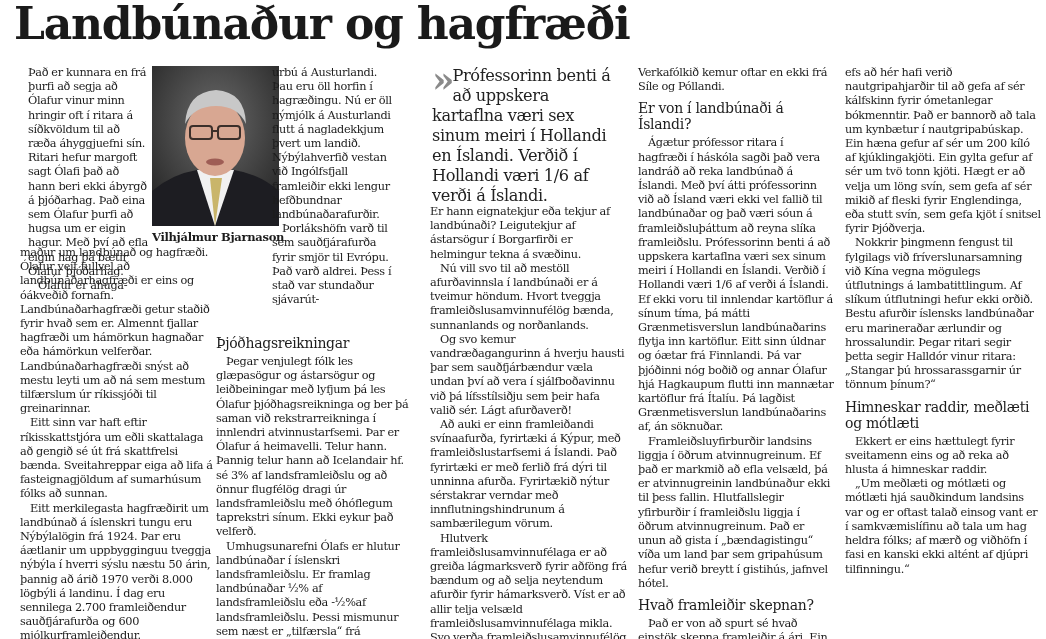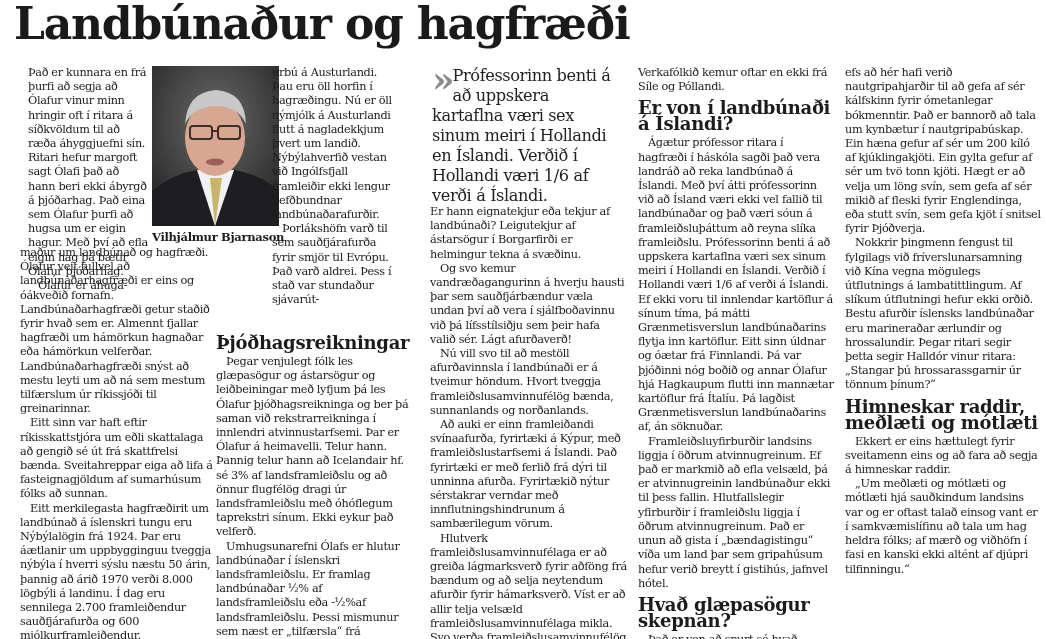--- a/index.html
+++ b/index.html
@@ -1,21 +1,21 @@
 <!DOCTYPE html>
 <html><head>
 <meta charset="utf-8">
 <style>
   html, body { margin:0; padding:0; background:#ffffff; }
   body { width:1046px; height:639px; overflow:hidden; position:relative; font-family:"DejaVu Serif", serif; color:#1c1c1c; }
   .headline { position:absolute; left:14px; top:-2px; font-family:"DejaVu Serif", serif; font-weight:bold; font-size:44px; letter-spacing:-1.2px; color:#1a1a1a; margin:0; white-space:nowrap; }
   .col { position:absolute; font-size:11.3px; line-height:14.2px; letter-spacing:-0.35px; }
   .col p { margin:0; text-indent:10px; }
   .col p.noind { text-indent:0; }
-  .col h3 { margin:6px 0 4px 0; font-size:18px; line-height:16px; font-weight:bold; letter-spacing:-0.3px; }
+  .col h3 { margin:6px 0 4px 0; font-size:14px; line-height:16px; font-weight:normal; letter-spacing:-0.3px; }
   .c1a { left:28px; top:66px; width:120px; }
   .c2-top { left:272px; top:66px; width:120px; }
   .c2-bot { left:216px; top:329px; width:194px; }
   .c3 { left:430px; top:205px; width:198px; }
   .c4 { left:638px; top:66px; width:196px; }
   .c5 { left:845px; top:66px; width:196px; }
   .c1-low { left:20px; top:246px; width:196px; }
   .photo { position:absolute; left:152px; top:66px; width:127px; height:160px; overflow:hidden; background:#3a3a3a; }
   .caption { position:absolute; left:152px; top:230px; font-size:11.5px; font-weight:bold; letter-spacing:-0.3px; }
   .pull { position:absolute; left:432px; top:66px; width:190px; font-size:16.2px; line-height:20px; color:#222; letter-spacing:-0.4px; }
@@ -72,36 +72,36 @@
 
 </div>
 
 <div class="pull">
   <span class="quote-mark">»</span>
   <span>Prófessorinn benti á að uppskera kartaflna væri sex sinum meiri í Hollandi en Íslandi. Verðið í Hollandi væri 1/6 af verði á Íslandi.</span>
 </div>
 
 <div class="col c3">
   <p class="noind">Er hann eignatekjur eða tekjur af landbúnaði? Leigutekjur af ástarsögur í Borgarfirði er helmingur tekna á svæðinu.</p>
+  <p>Nú vill svo til að mestöll afurðavinnsla í landbúnaði er á tveimur höndum. Hvort tveggja framleiðslusamvinnufélög bænda, sunnanlands og norðanlands.</p>
   <p>Og svo kemur vandræðagangurinn á hverju hausti þar sem sauðfjárbændur væla undan því að vera í sjálfboðavinnu við þá lífsstílsiðju sem þeir hafa valið sér. Lágt afurðaverð!</p>
-  <p>Nú vill svo til að mestöll afurðavinnsla í landbúnaði er á tveimur höndum. Hvort tveggja framleiðslusamvinnufélög bænda, sunnanlands og norðanlands.</p>
   <p>Að auki er einn framleiðandi svínaafurða, fyrirtæki á Kýpur, með framleiðslustarfsemi á Íslandi. Það fyrirtæki er með ferlið frá dýri til unninna afurða. Fyrirtækið nýtur sérstakrar verndar með innflutningshindrunum á sambærilegum vörum.</p>
   <p>Hlutverk framleiðslusamvinnufélaga er að greiða lágmarksverð fyrir aðföng frá bændum og að selja neytendum afurðir fyrir hámarksverð. Víst er að allir telja velsæld framleiðslusamvinnufélaga mikla. Svo verða framleiðslusamvinnufélög að greiða verkafólki laun samkvæmt kauptöxtum, en ekki að fá bændur í sjálfboðavinnu til að skera og flá.</p>
 </div>
 
 <div class="col c4">
   <p class="noind">Verkafólkið kemur oftar en ekki frá Síle og Póllandi.</p>
   <h3>Er von í landbúnaði á Íslandi?</h3>
   <p>Ágætur prófessor ritara í hagfræði í háskóla sagði það vera landráð að reka landbúnað á Íslandi. Með því átti prófessorinn við að Ísland væri ekki vel fallið til landbúnaðar og það væri sóun á framleiðsluþáttum að reyna slíka framleiðslu. Prófessorinn benti á að uppskera kartaflna væri sex sinum meiri í Hollandi en Íslandi. Verðið í Hollandi væri 1/6 af verði á Íslandi.</p>
   <p class="noind">Ef ekki voru til innlendar kartöflur á sínum tíma, þá mátti Grænmetisverslun landbúnaðarins flytja inn kartöflur. Eitt sinn úldnar og óætar frá Finnlandi. Þá var þjóðinni nóg boðið og annar Ólafur hjá Hagkaupum flutti inn mannætar kartöflur frá Ítalíu. Þá lagðist Grænmetisverslun landbúnaðarins af, án söknuðar.</p>
   <p>Framleiðsluyfirburðir landsins liggja í öðrum atvinnugreinum. Ef það er markmið að efla velsæld, þá er atvinnugreinin landbúnaður ekki til þess fallin. Hlutfallslegir yfirburðir í framleiðslu liggja í öðrum atvinnugreinum. Það er unun að gista í „bændagistingu“ víða um land þar sem gripahúsum hefur verið breytt í gistihús, jafnvel hótel.</p>
-  <h3>Hvað glæpasögur skepnan?</h3>
+  <h3>Hvað framleiðir skepnan?</h3>
   <p>Það er von að spurt sé hvað einstök skepna framleiðir á ári. Ein sauðkind framleiðir 30 kíló af kjöti, sennilega 15-18 kíló af mannætu kjöti. Kjöt af nautgripaafurðum er að mestu hliðarafurð. Ritara er mjög til</p>
 </div>
 
 <div class="col c5">
   <p class="noind">efs að hér hafi verið nautgripahjarðir til að gefa af sér kálfskinn fyrir ómetanlegar bókmenntir. Það er bannorð að tala um kynbætur í nautgripabúskap. Ein hæna gefur af sér um 200 kíló af kjúklingakjöti. Ein gylta gefur af sér um tvö tonn kjöti. Hægt er að velja um löng svín, sem gefa af sér mikið af fleski fyrir Englendinga, eða stutt svín, sem gefa kjöt í snitsel fyrir Þjóðverja.</p>
   <p>Nokkrir þingmenn fengust til fylgilags við fríverslunarsamning við Kína vegna mögulegs útflutnings á lambatittlingum. Af slíkum útflutningi hefur ekki orðið. Bestu afurðir íslensks landbúnaðar eru marineraðar ærlundir og hrossalundir. Þegar ritari segir þetta segir Halldór vinur ritara: „Stangar þú hrossarassgarnir úr tönnum þínum?“</p>
   <h3>Himneskar raddir, meðlæti og mótlæti</h3>
-  <p>Ekkert er eins hættulegt fyrir sveitamenn eins og að fara að segja á himneskar raddir.</p>
+  <p>Ekkert er eins hættulegt fyrir sveitamenn eins og að reka að hlusta á himneskar raddir.</p>
   <p>„Um meðlæti og mótlæti og mótlæti hjá sauðkindum landsins var og er oftast talað einsog vant er í samkvæmislífinu að tala um hag heldra fólks; af mærð og viðhöfn í fasi en kanski ekki altént af djúpri tilfinningu.“</p>
 
 </div>
 
 </body></html>

